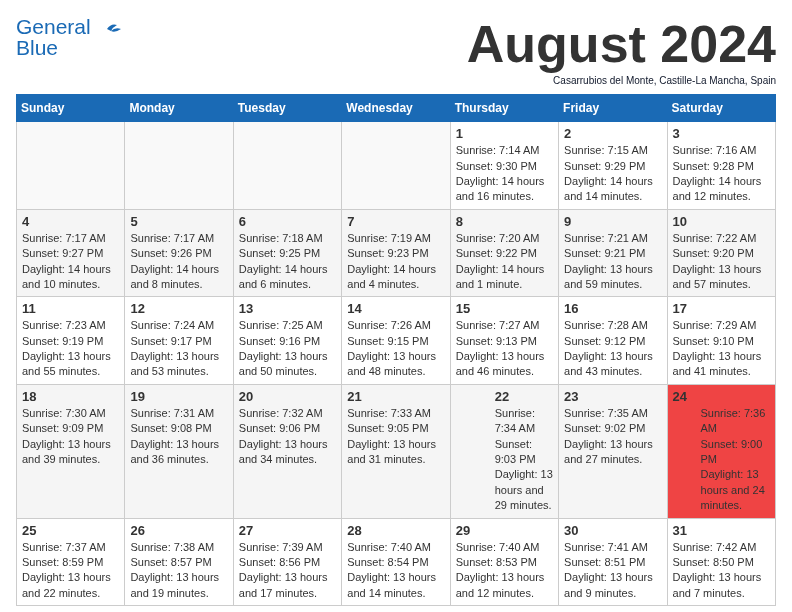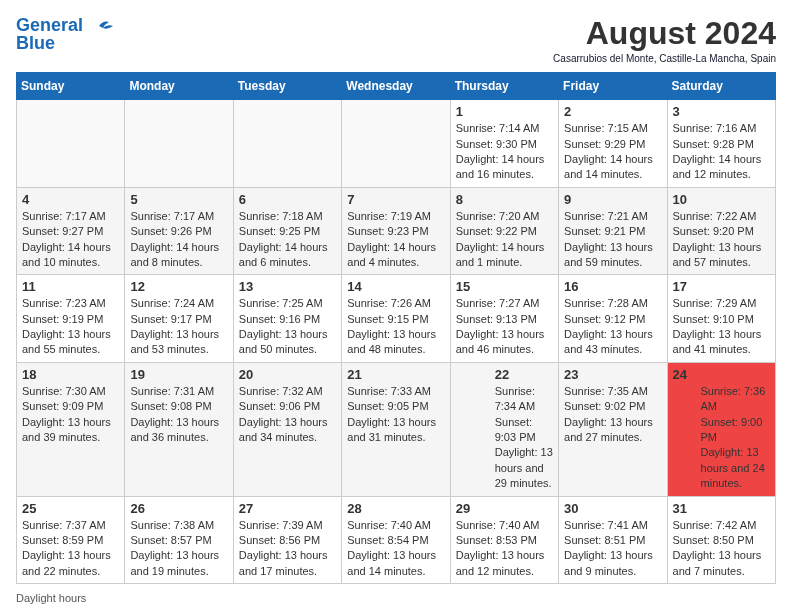--- a/index.html
+++ b/index.html
@@ -15,31 +15,31 @@
       align-items: flex-start;
       justify-content: space-between;
       margin-bottom: 4px;
     }
     .logo {
       display: flex;
       flex-direction: column;
       align-items: flex-start;
     }
     .logo-text {
-      font-size: 18px;
-      font-weight: bold;
+      font-size: 21px;
+      font-weight: normal;
       color: #333;
       line-height: 1;
     }
     .logo-text span { color: #1a6ab5; }
     .title-block {
       text-align: right;
     }
     .month-title {
-      font-size: 32px;
+      font-size: 52px;
       font-weight: bold;
       color: #333;
       line-height: 1.1;
     }
     .location-title {
       font-size: 10px;
       color: #0f172a;
       margin-top: 2px;
     }
     .calendar-table {

